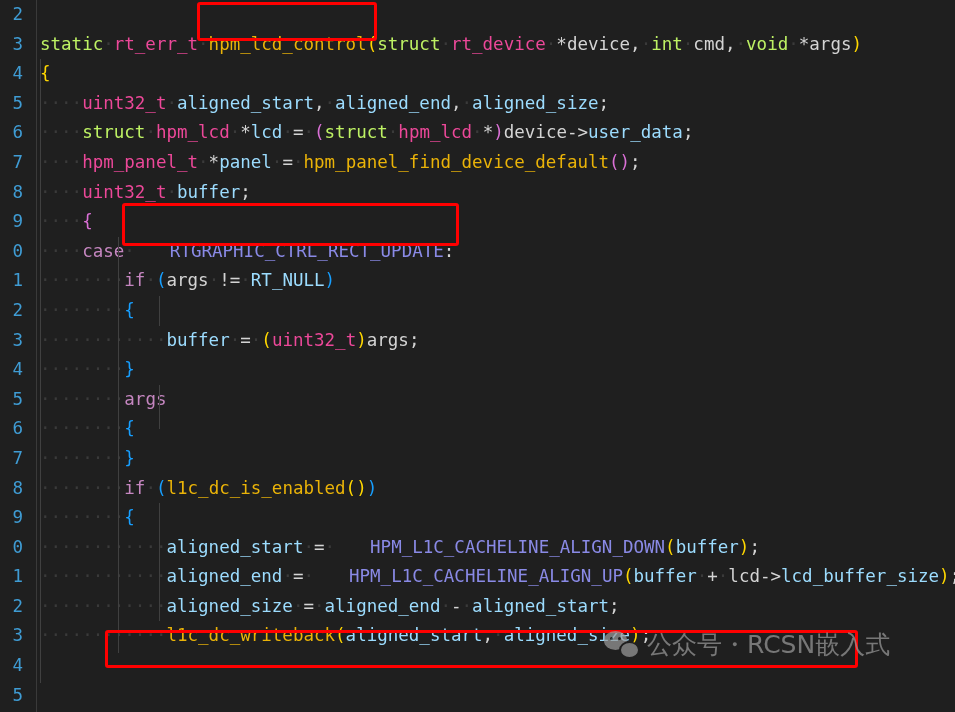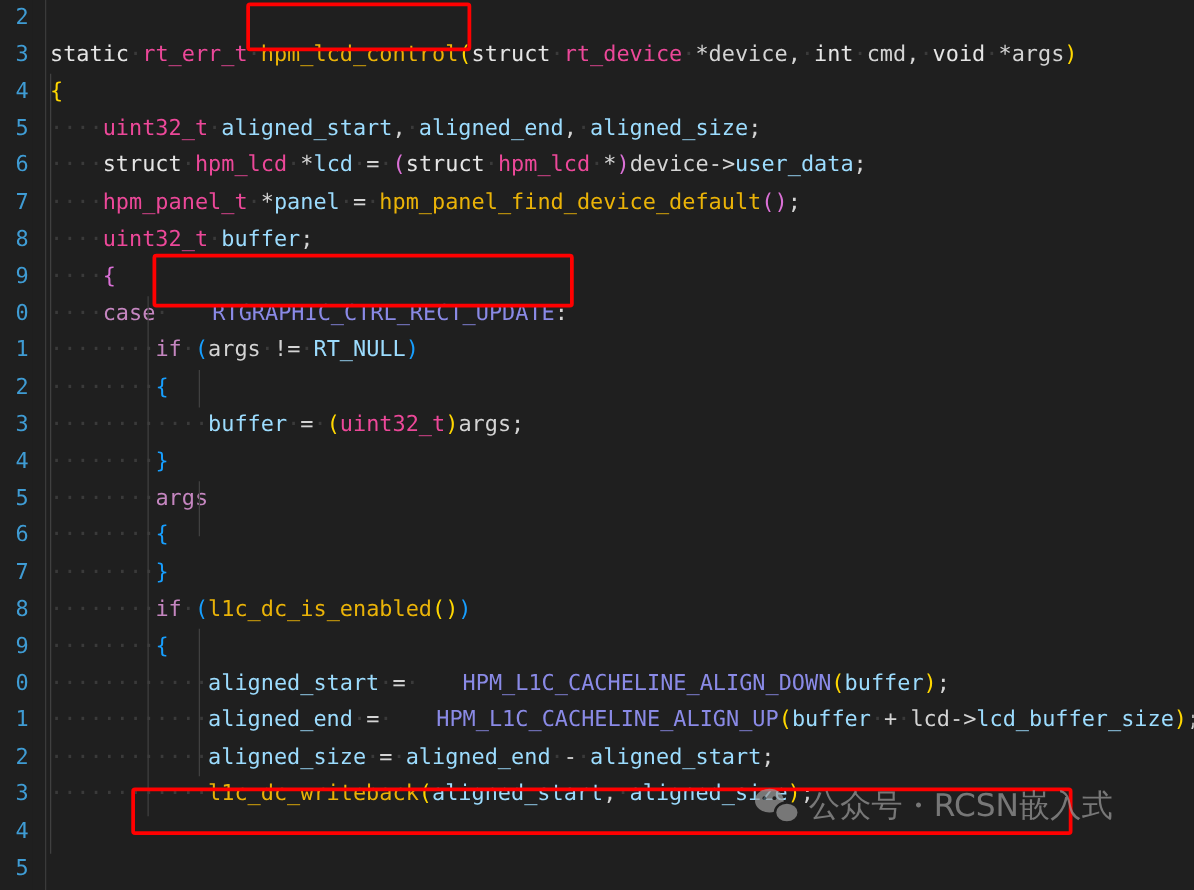--- a/index.html
+++ b/index.html
@@ -69,21 +69,21 @@
     white-space: pre;
     font-size: 17.5px;
     font-family: "DejaVu Sans Mono", "Liberation Mono", monospace;
     color: #d4d4d4;
     padding-left: 14px;
     box-sizing: border-box;
     letter-spacing: 0px;
   }
 
   
-  .kw       { color: #e5e5e5; }  
+  .kw       { color: #bef264; }  
   .kwctl    { color: #c586c0; }  
   .type     { color: #ec4899; }  
   .fn       { color: #eab308; }  
   .var      { color: #9cdcfe; }  
   .plain    { color: #d4d4d4; }  
   .macro    { color: #8a8ae6; margin-left: 35px; }
   .p1       { color: #ffd700; }  
   .p2       { color: #da70d6; }  
   .p3       { color: #179fff; }  
   .ws       { color: #3a3a3a; }  

